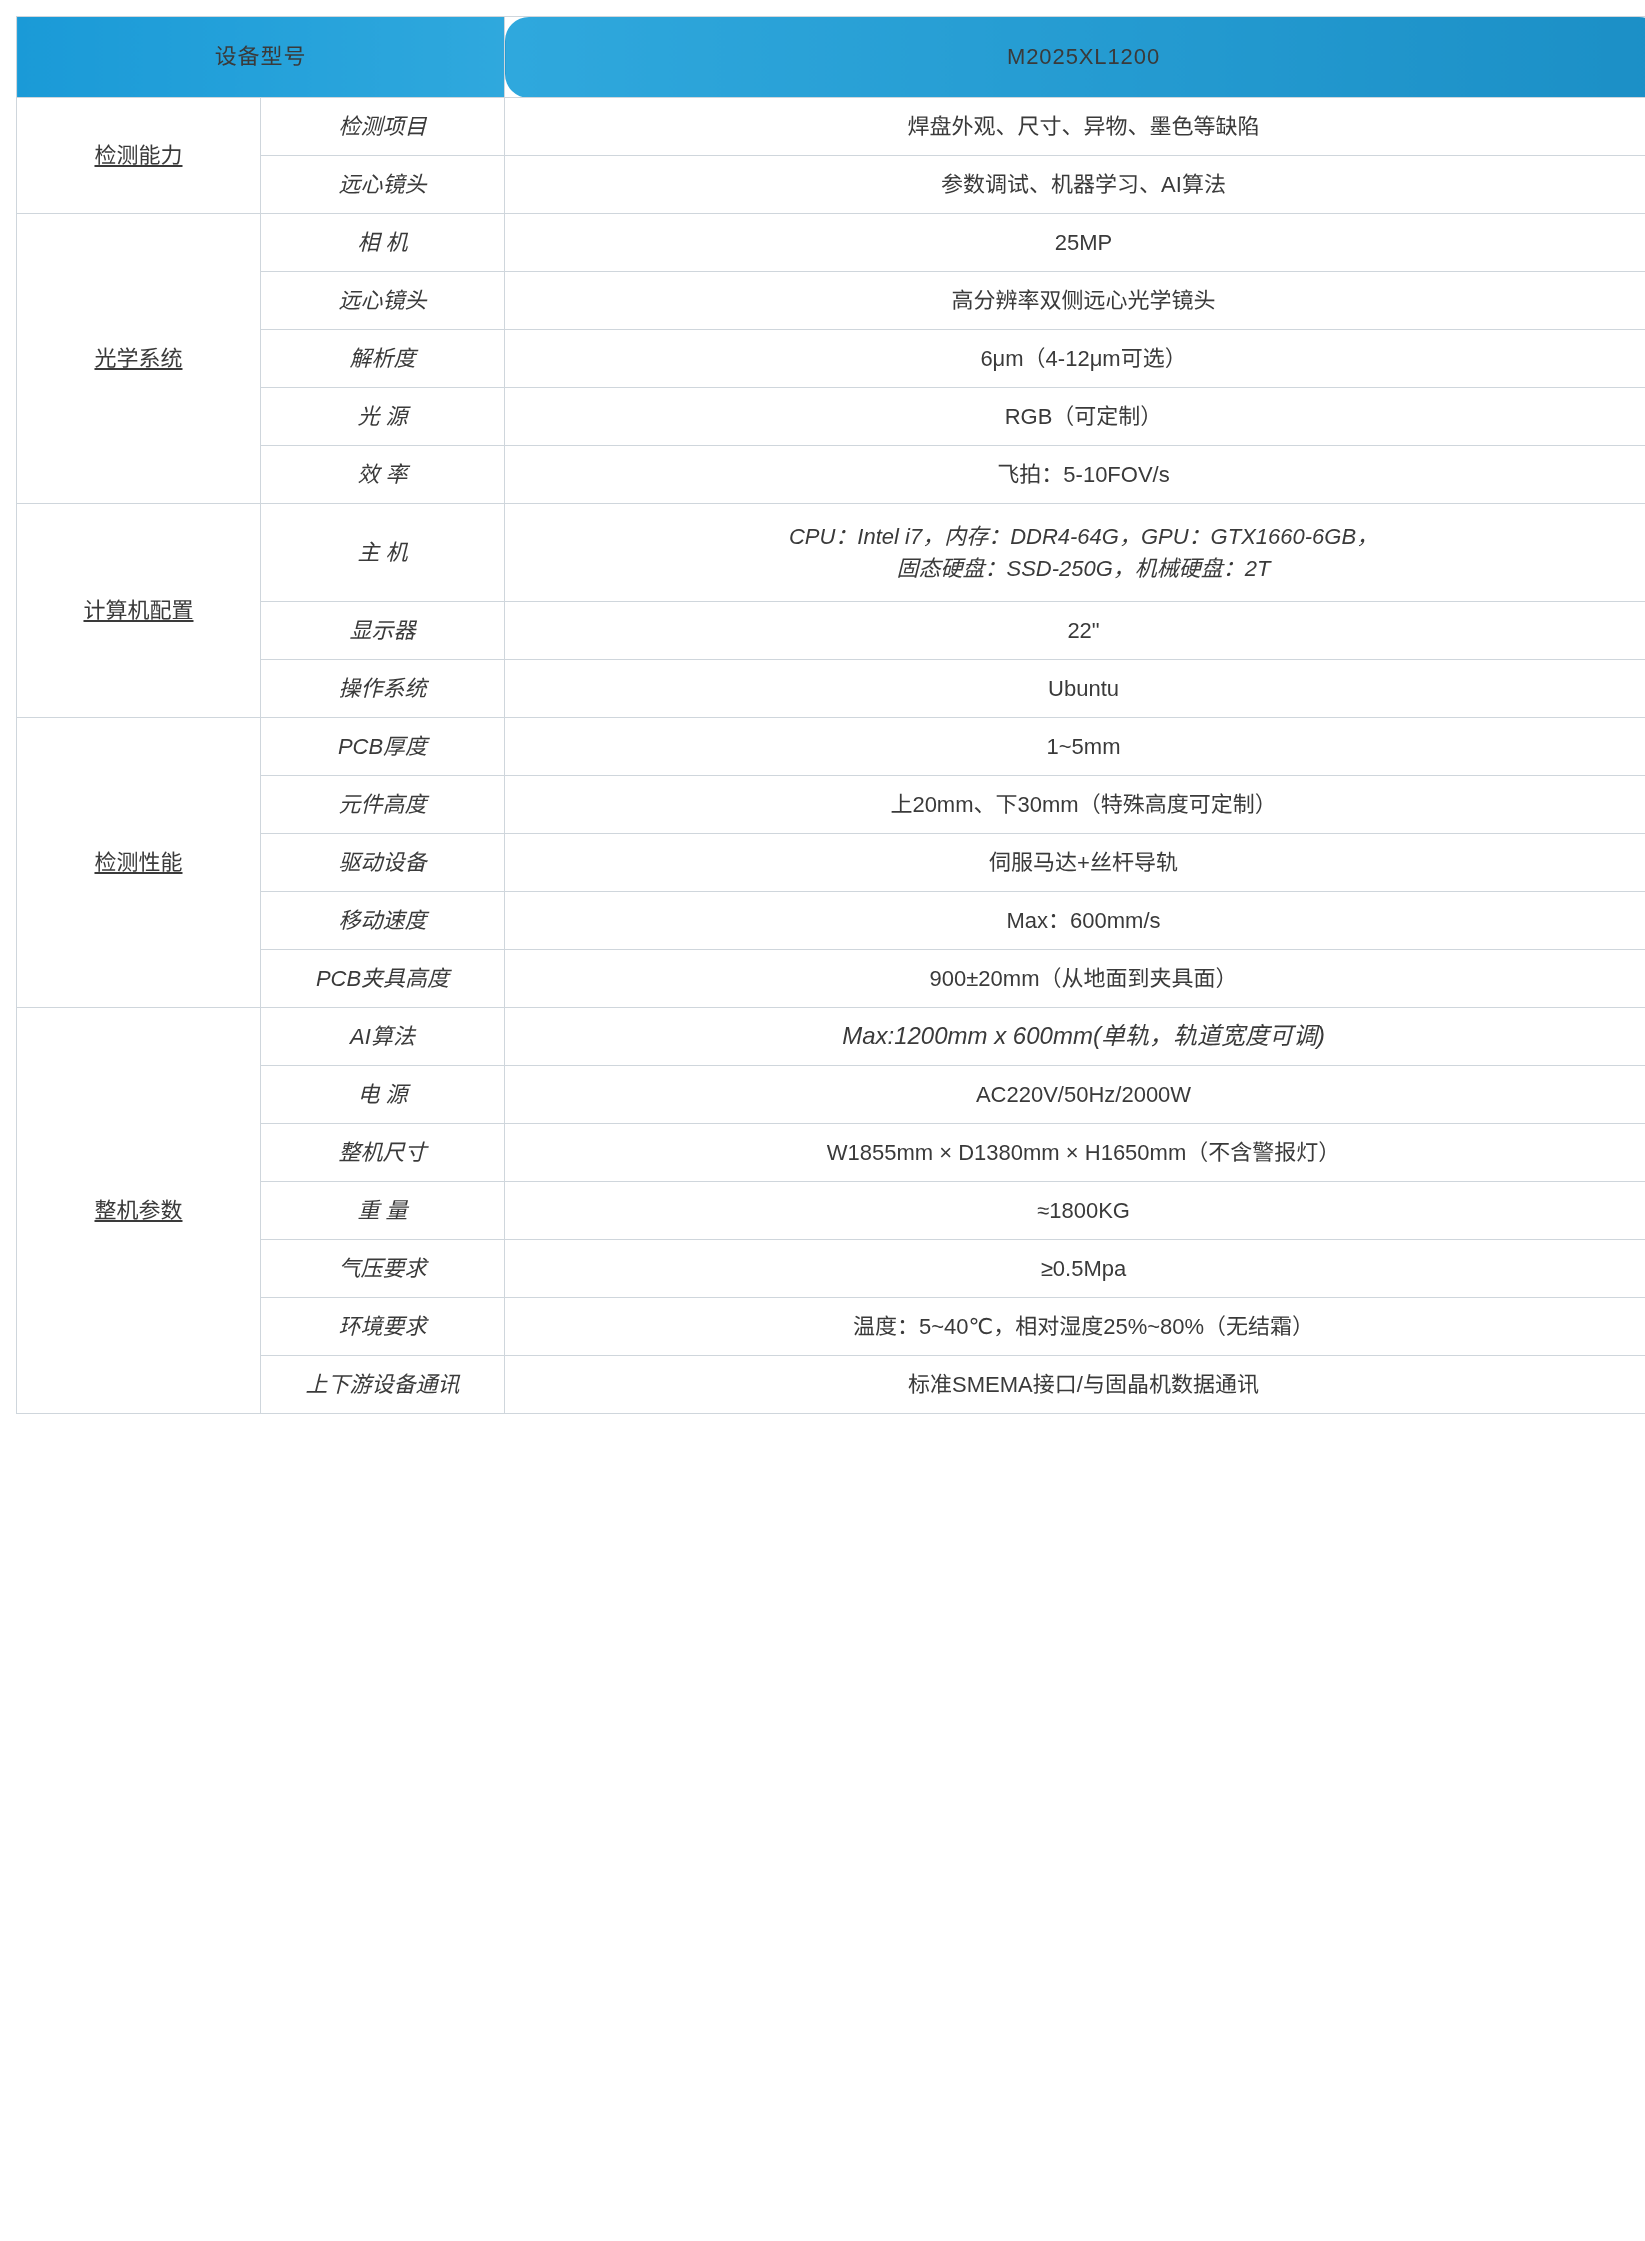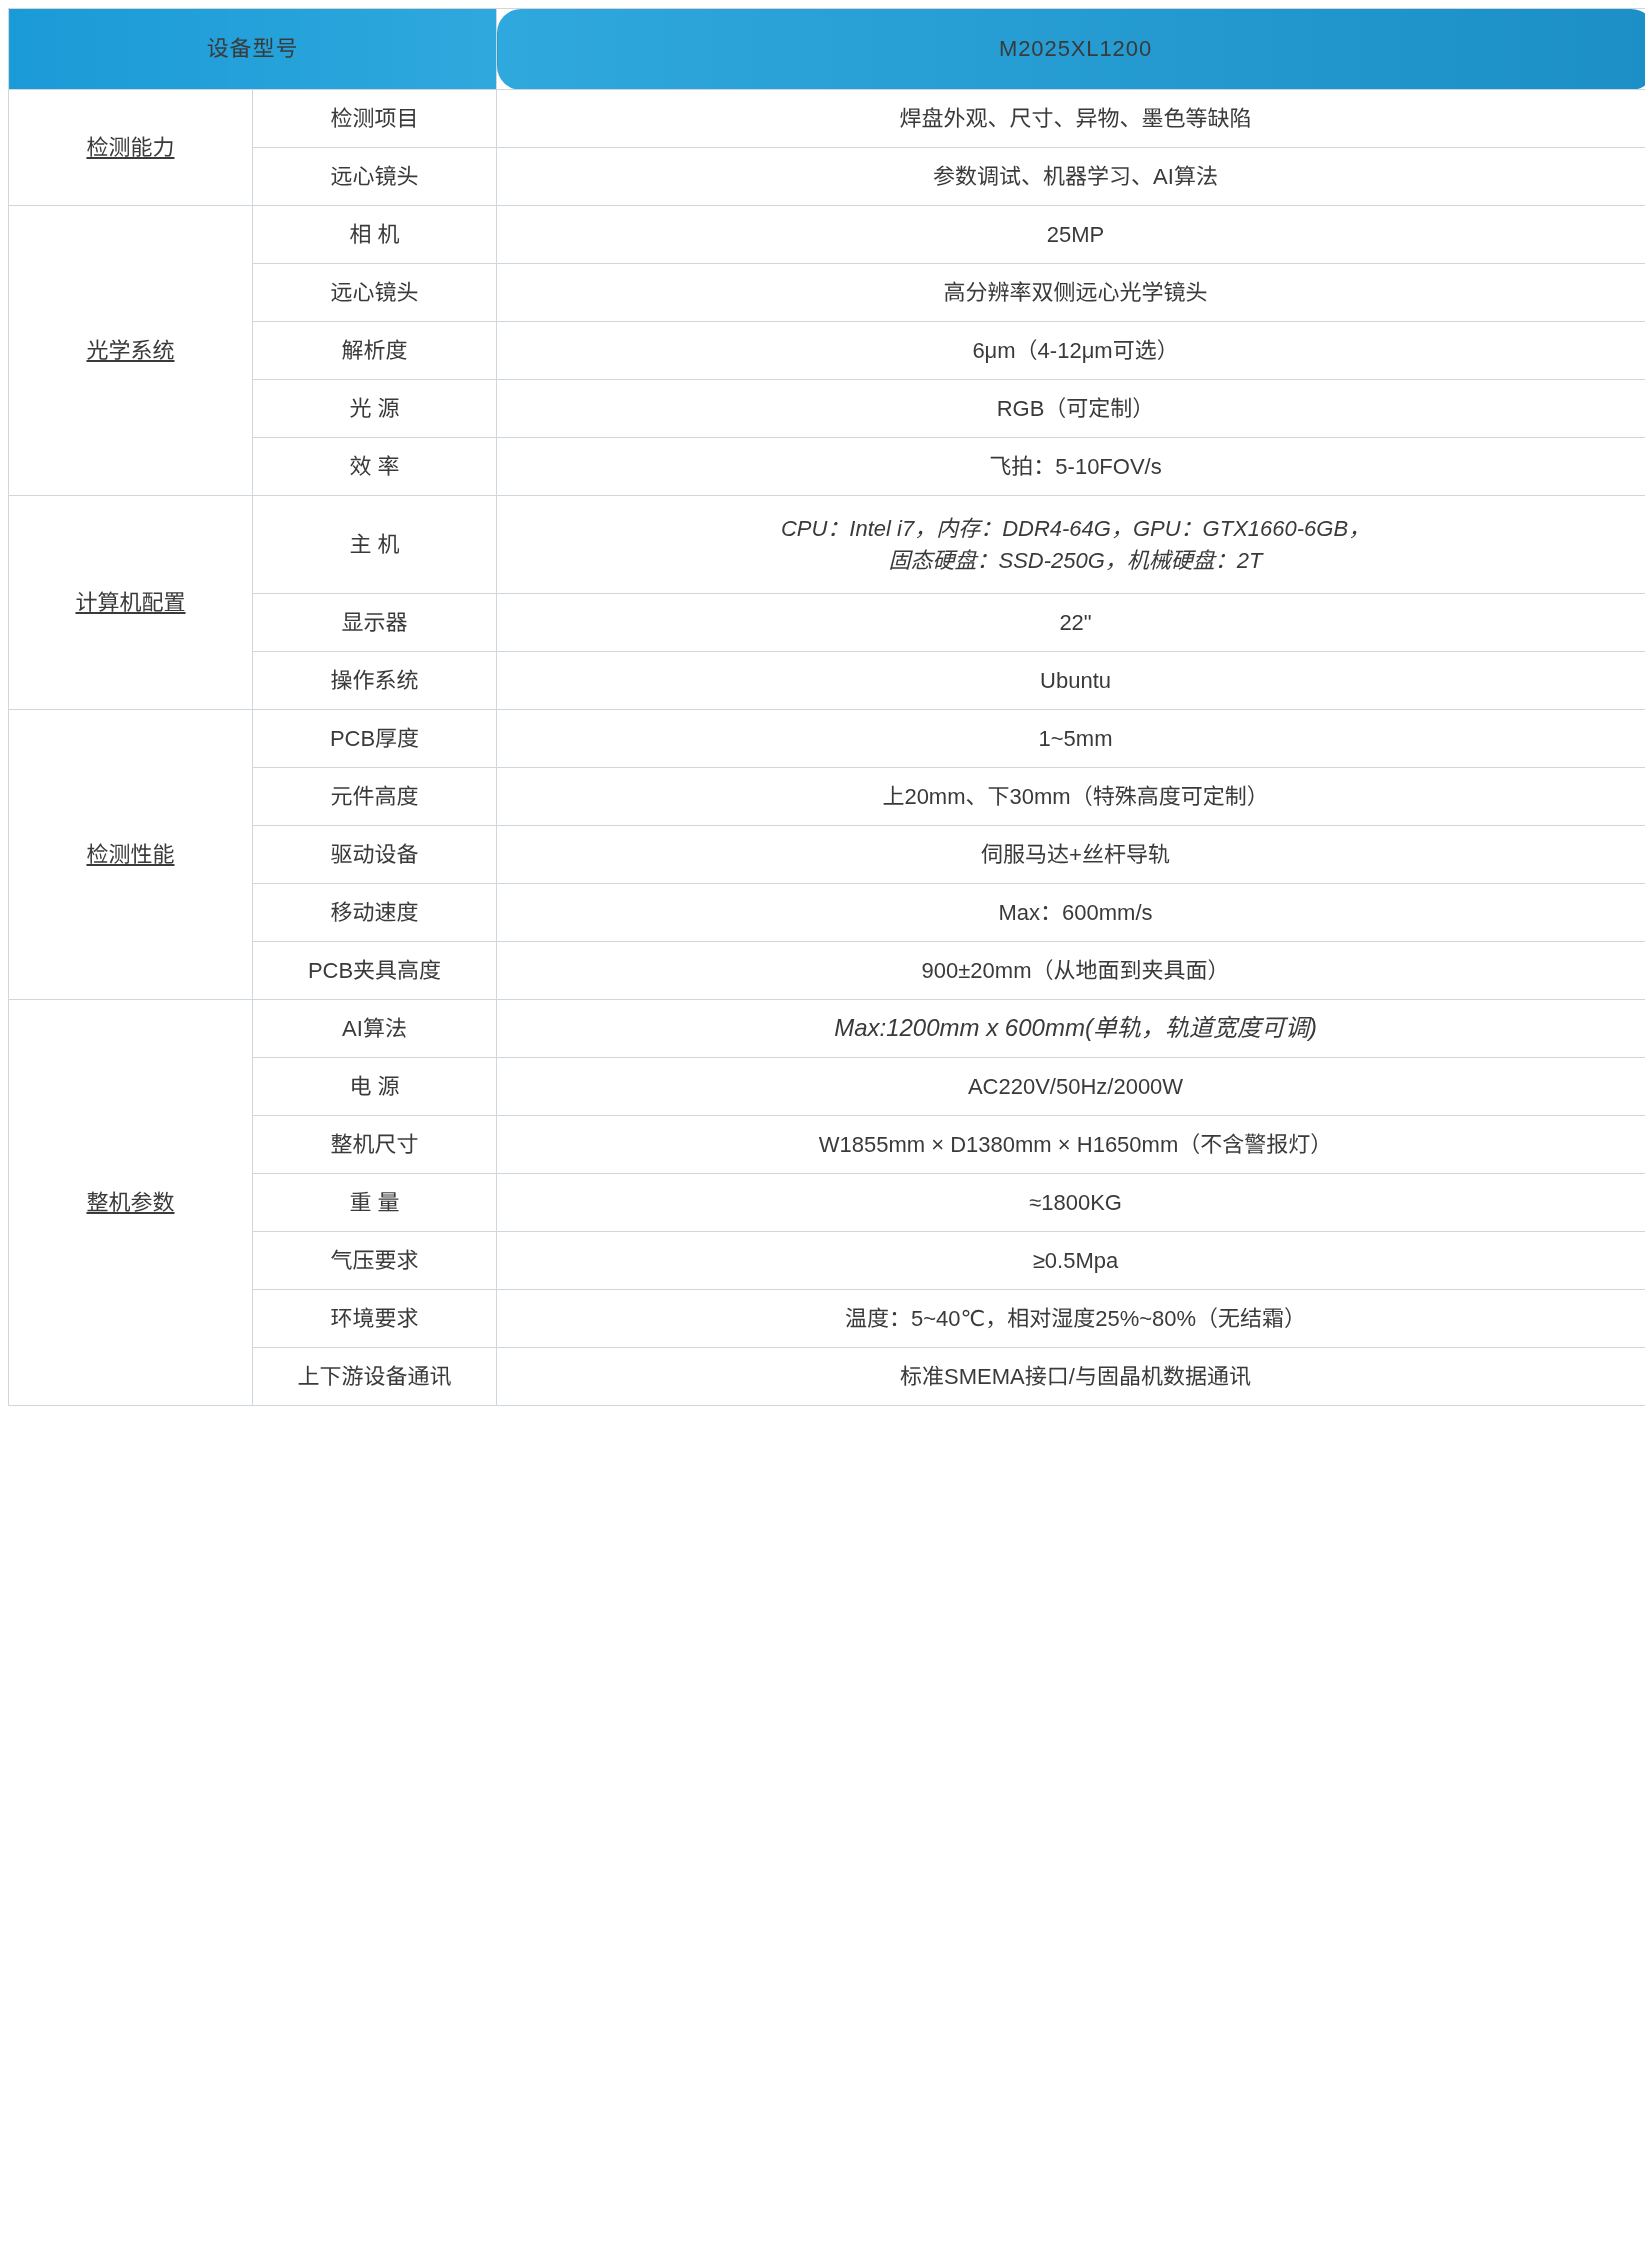--- a/index.html
+++ b/index.html
@@ -9,21 +9,21 @@
     background: #ffffff;
   }
   body {
     font-family: "Liberation Sans", "DejaVu Sans", sans-serif;
     color: #333333;
     width: 1646px;
   }
   .sheet {
     width: 1354px;
     box-sizing: border-box;
-    padding: 8px;
+    padding: 16px;
   }
   table.spec {
     border-collapse: collapse;
     width: 1646px;
     table-layout: fixed;
   }
   table.spec col.c1 { width: 244px; }
   table.spec col.c2 { width: 244px; }
   table.spec col.c3 { width: 1158px; }
 
@@ -55,20 +55,21 @@
     border-radius: 24px;
   }
   td.group {
     font-size: 23px;
     color: #3a3a3a;
     text-decoration: underline;
   }
   td.label {
     font-size: 22px;
     color: #3a3a3a;
+    font-style: italic;
   }
   td.value {
     font-size: 23px;
     color: #3a3a3a;
     padding: 8.7px 14px;
   }
   td.value.big {
     font-size: 24px;
     font-style: italic;
   }

